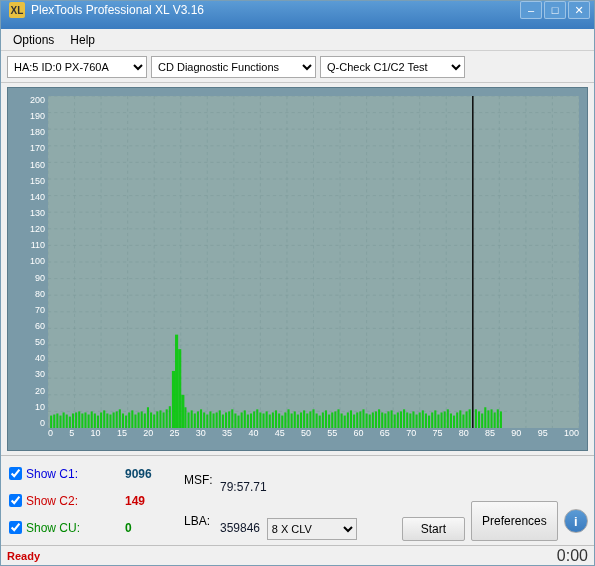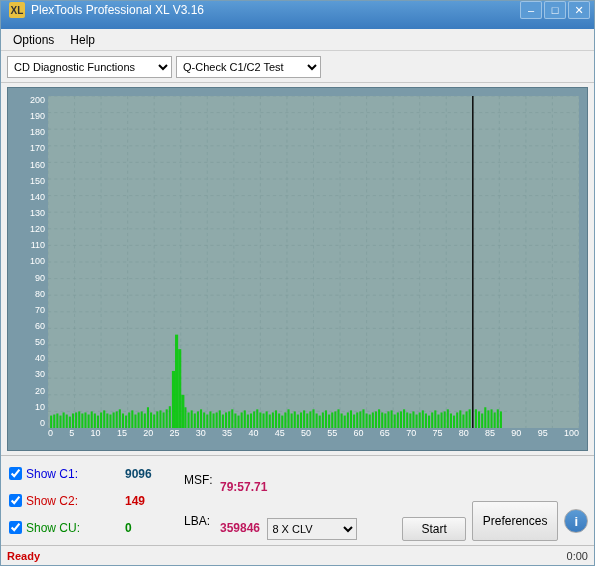--- a/index.html
+++ b/index.html
@@ -220,22 +220,22 @@
       font-size: 12px;
     }
 
     .msf-key, .lba-key {
       font-weight: normal;
       color: #000;
       width: 32px;
     }
 
     .msf-val, .lba-val {
-      font-weight: bold;
-      color: #be185d;
+      font-weight: normal;
+      color: #0f172a;
       margin-top: 14px;
     }
 
     .speed-select {
       height: 22px;
       width: 90px;
       font-size: 11px;
       border: 1px solid #aaa;
     }
 
@@ -293,21 +293,21 @@
     }
 
     .status-text {
       font-size: 11px;
       color: #cc0000;
       font-weight: bold;
     }
 
     .status-right {
       margin-left: auto;
-      font-size: 11px;
+      font-size: 16px;
       color: #333;
     }
 
     
   </style>
 </head>
 <body>
 
 <div class="window">
 
@@ -330,20 +330,23 @@
       </div>
     </div>
   </div>
 
   <div class="menu-bar">
     <div class="menu-item">Options</div>
     <div class="menu-item">Help</div>
   </div>
 
   <div class="toolbar">
+    <select class="drive-select">
+      <option>HA:5 ID:0  PX-760A</option>
+    </select>
     <select class="function-select">
       <option>CD Diagnostic Functions</option>
     </select>
     <select class="test-select">
       <option>Q-Check C1/C2 Test</option>
     </select>
   </div>
 
   <div class="chart-area">
 

